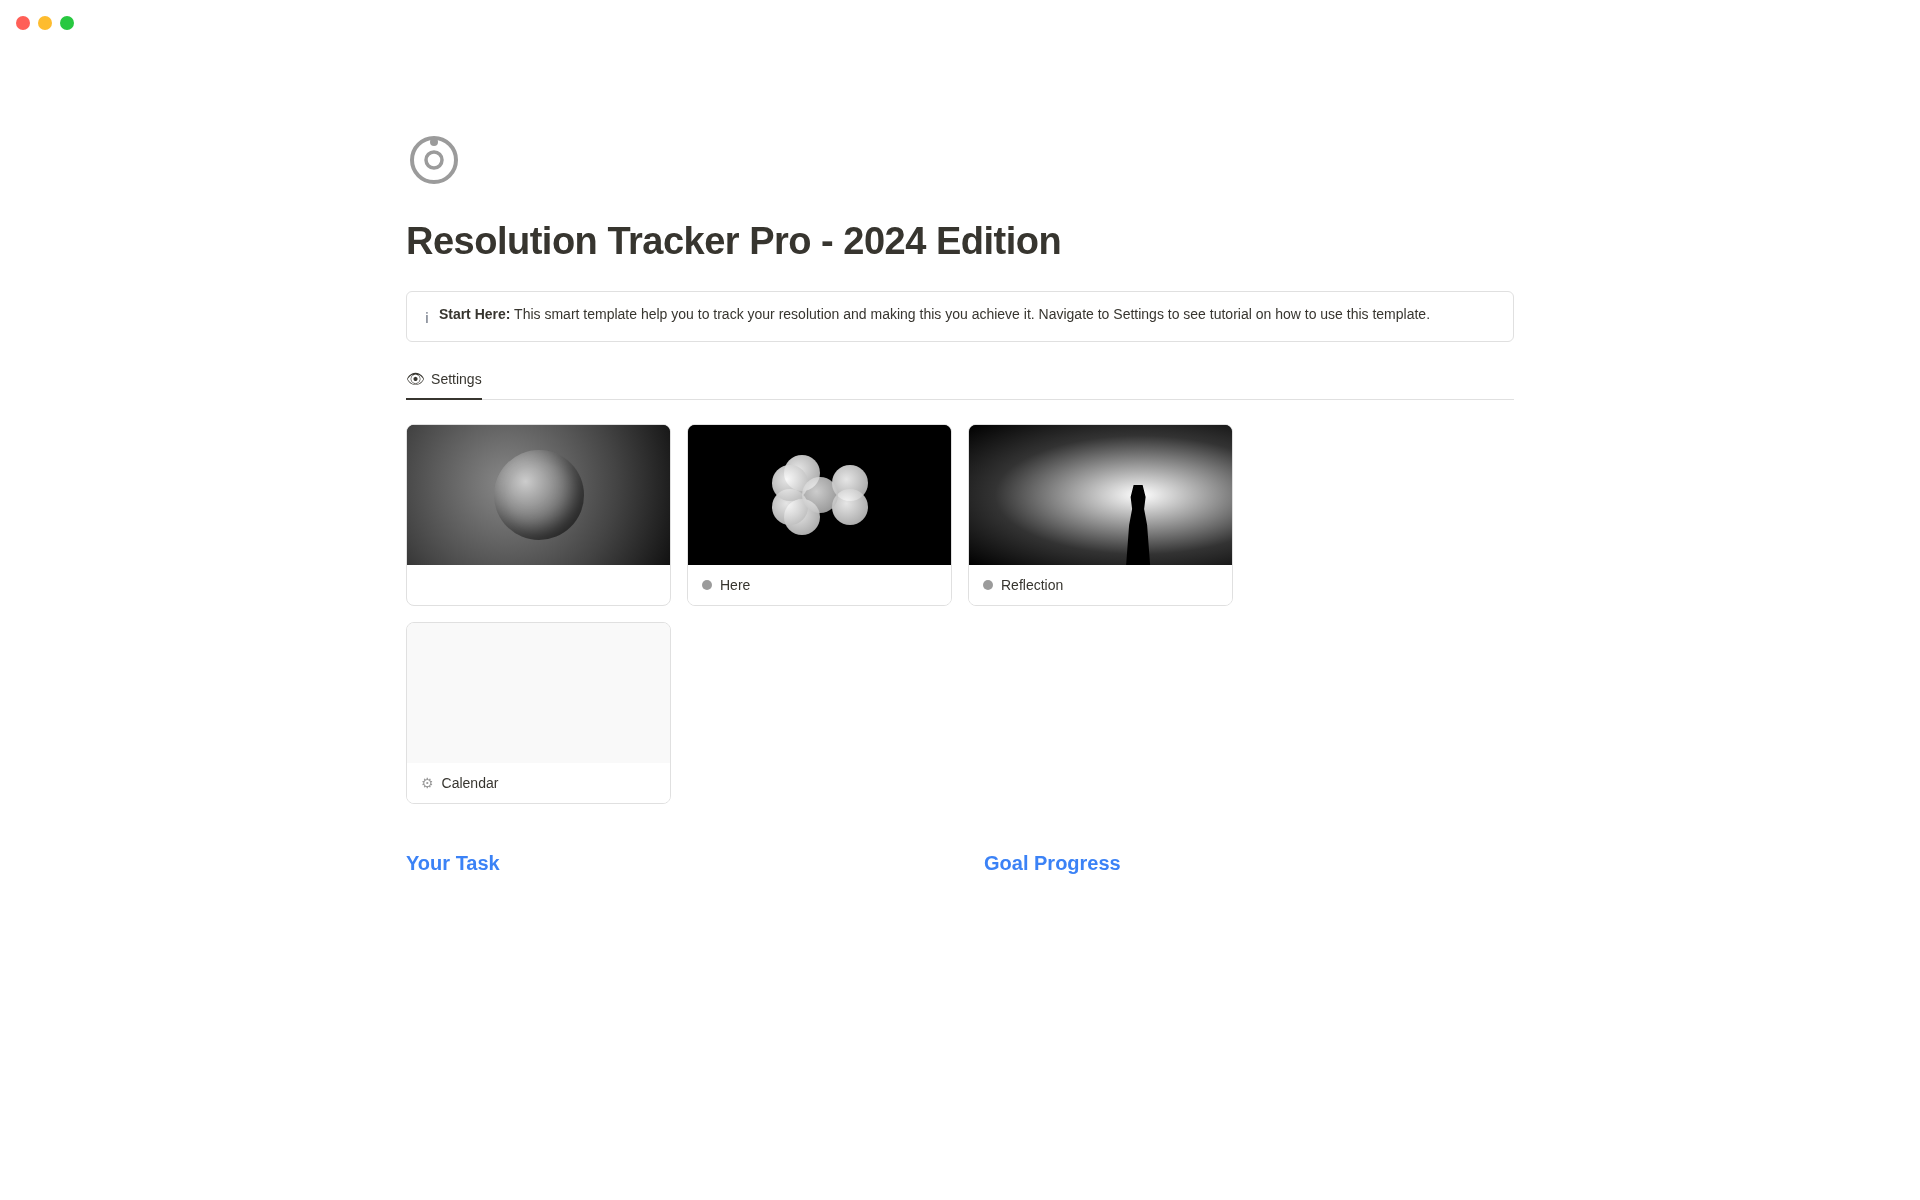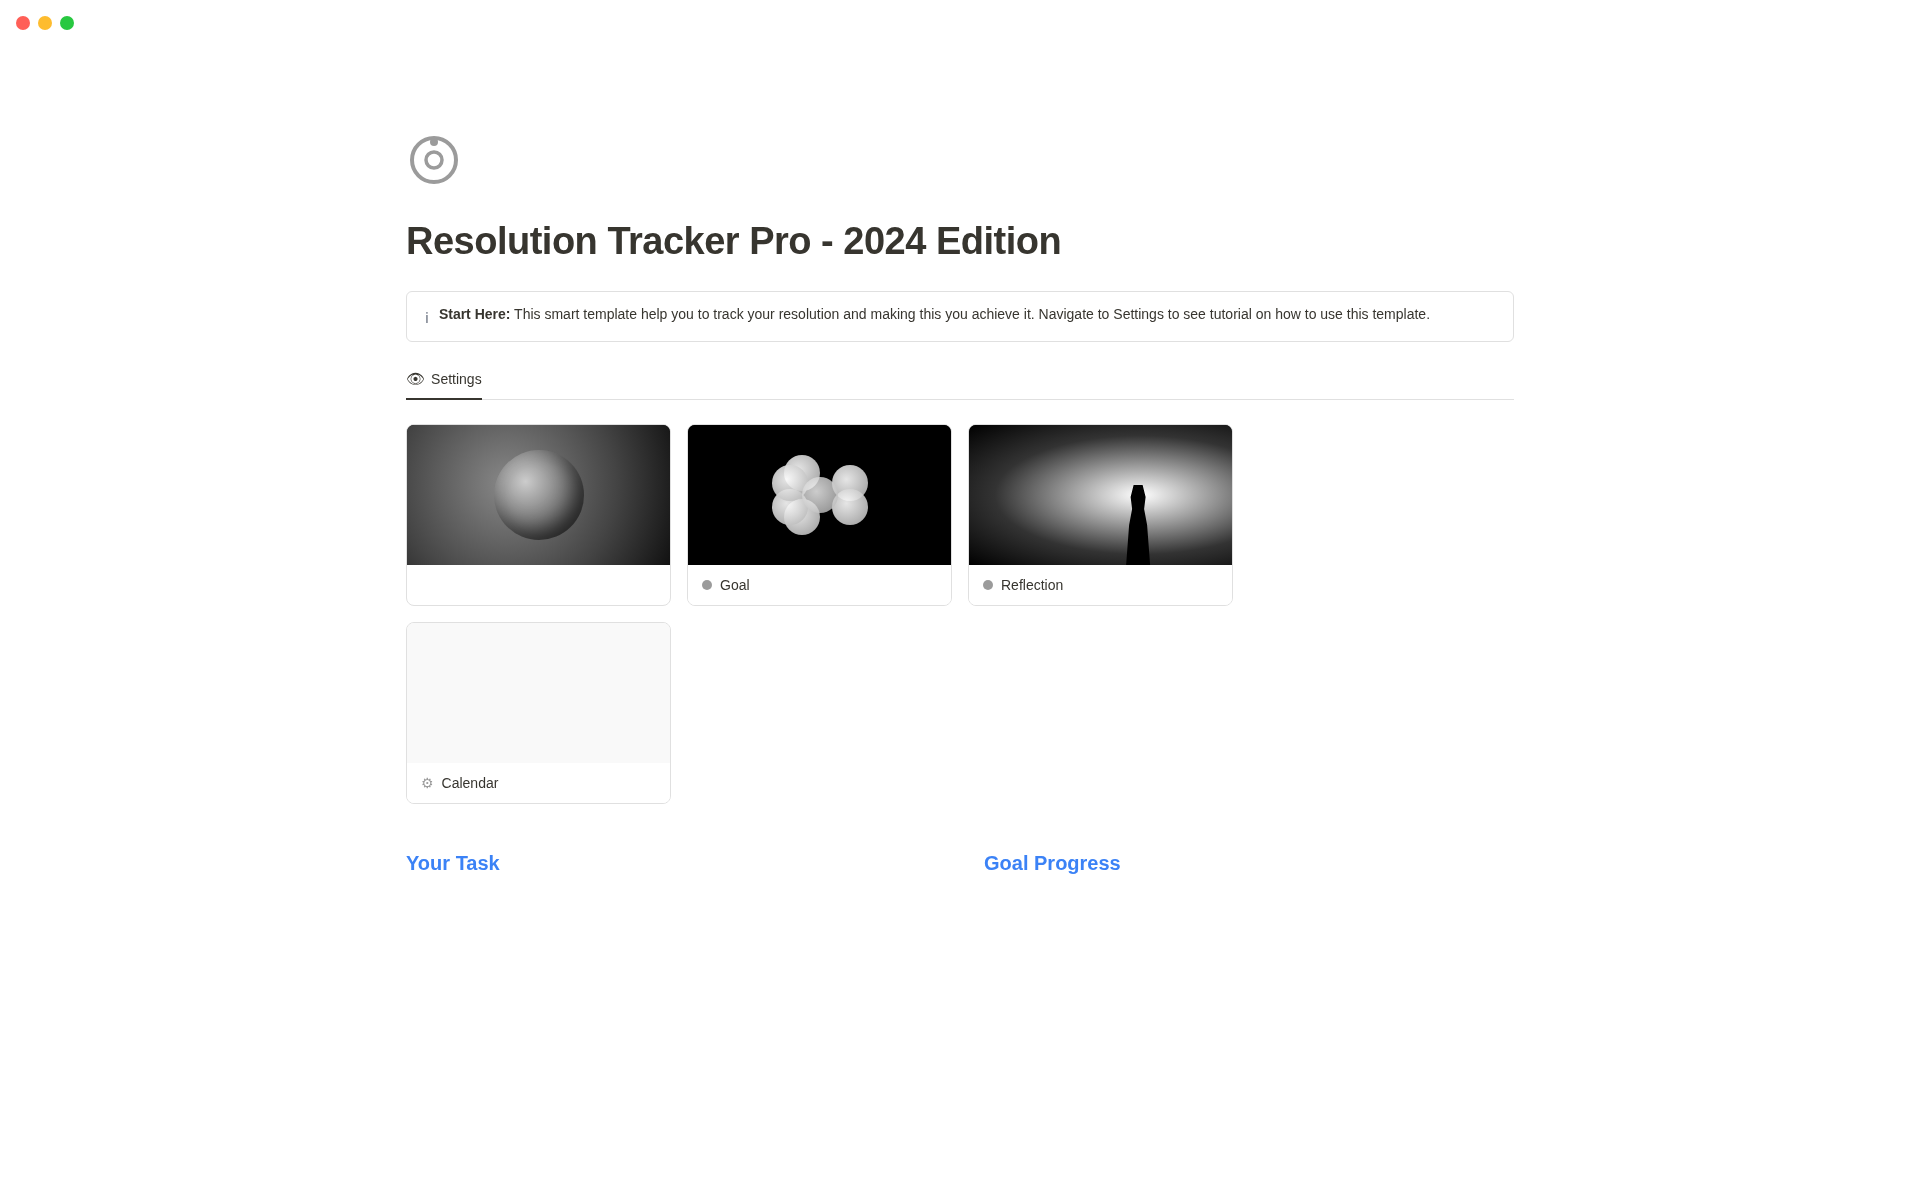--- a/index.html
+++ b/index.html
@@ -303,21 +303,21 @@
             <div class="orb-petal" style="bottom:10px;right:-8px;"></div>
             <div class="orb-petal" style="bottom:0;left:22px;transform:translateX(-50%);"></div>
             <div class="orb-petal" style="bottom:10px;left:-8px;"></div>
             <div class="orb-petal" style="top:10px;left:-8px;"></div>
             <div class="orb-petal" style="top:50%;left:50%;transform:translate(-50%,-50%);opacity:0.8;"></div>
           </div>
         </div>
       </div>
       <div class="card-footer">
         <div class="card-dot"></div>
-        <span>Goal</span>
+        <span>Here</span>
       </div>
     </div>
 
 
     <div class="card">
       <div class="card-image">
         <div class="img-silhouette">
           <div class="silhouette-person"></div>
         </div>
       </div>

